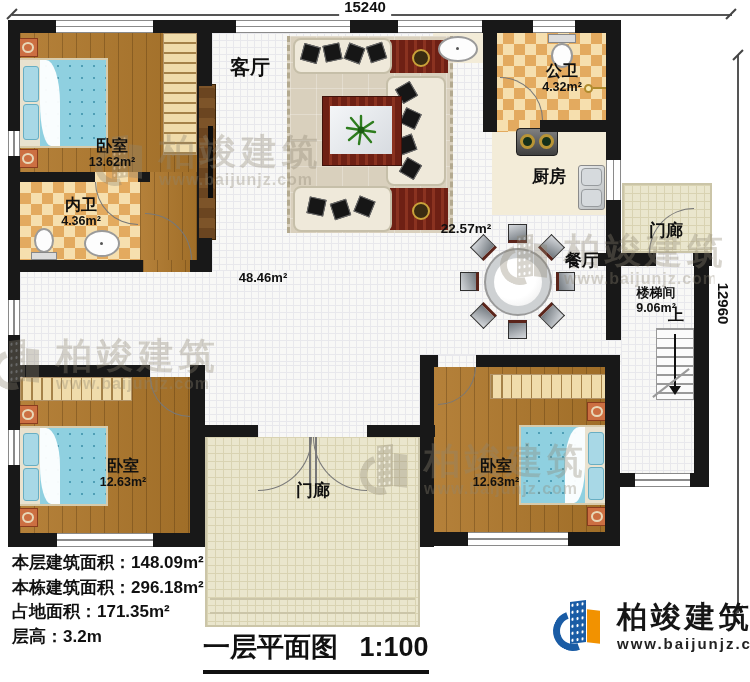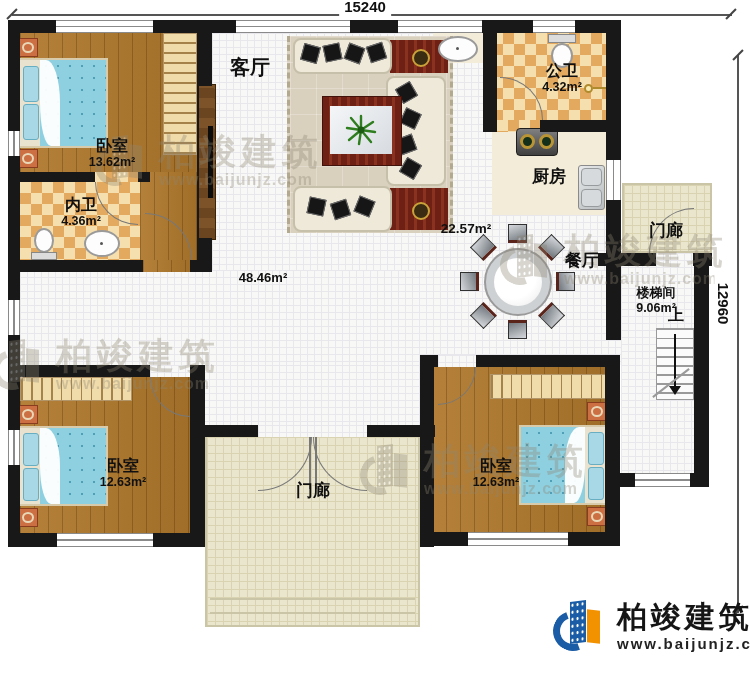--- a/index.html
+++ b/index.html
@@ -337,20 +337,30 @@
 
   <div class="dline" style="left:12px;top:14px;width:720px;height:1.5px;"></div>
   <div class="tick" style="left:5px;top:13px;transform:rotate(-45deg);"></div>
   <div class="tick" style="left:724px;top:13px;transform:rotate(-45deg);"></div>
   <div class="lab dimtext" style="left:365px;top:-1px;background:#fff;padding:0 5px;"><span>15240</span></div>
   <div class="dline" style="left:737px;top:55px;width:1.5px;height:558px;"></div>
   <div class="tick" style="left:731px;top:54px;transform:rotate(-45deg);"></div>
   <div class="tick" style="left:731px;top:610px;transform:rotate(-45deg);"></div>
   <div class="abs dimtext" style="left:693px;top:295px;width:60px;text-align:center;background:#fff;transform:rotate(90deg);"><span>12960</span></div>
 
+  <div class="abs" style="left:12px;top:551px;">
+    <div class="infoline">本层建筑面积：148.09m²</div>
+    <div class="infoline">本栋建筑面积：296.18m²</div>
+    <div class="infoline">占地面积：171.35m²</div>
+    <div class="infoline">层高：3.2m</div>
+  </div>
+  <div class="titleblock" style="left:203px;top:629px;">
+    <span>一层平面图</span>
+    <span style="margin-left:14px;">1:100</span>
+  </div>
   <div class="footer-logo" style="left:553px;top:598px;">
     <div class="glyph">
         <div class="swoosh"></div>
         <div class="t1"></div>
         <div class="t2"></div>
       </div>
     <div>
       <div class="bname">柏竣建筑</div>
       <div class="burl">www.baijunjz.com</div>
     </div>

